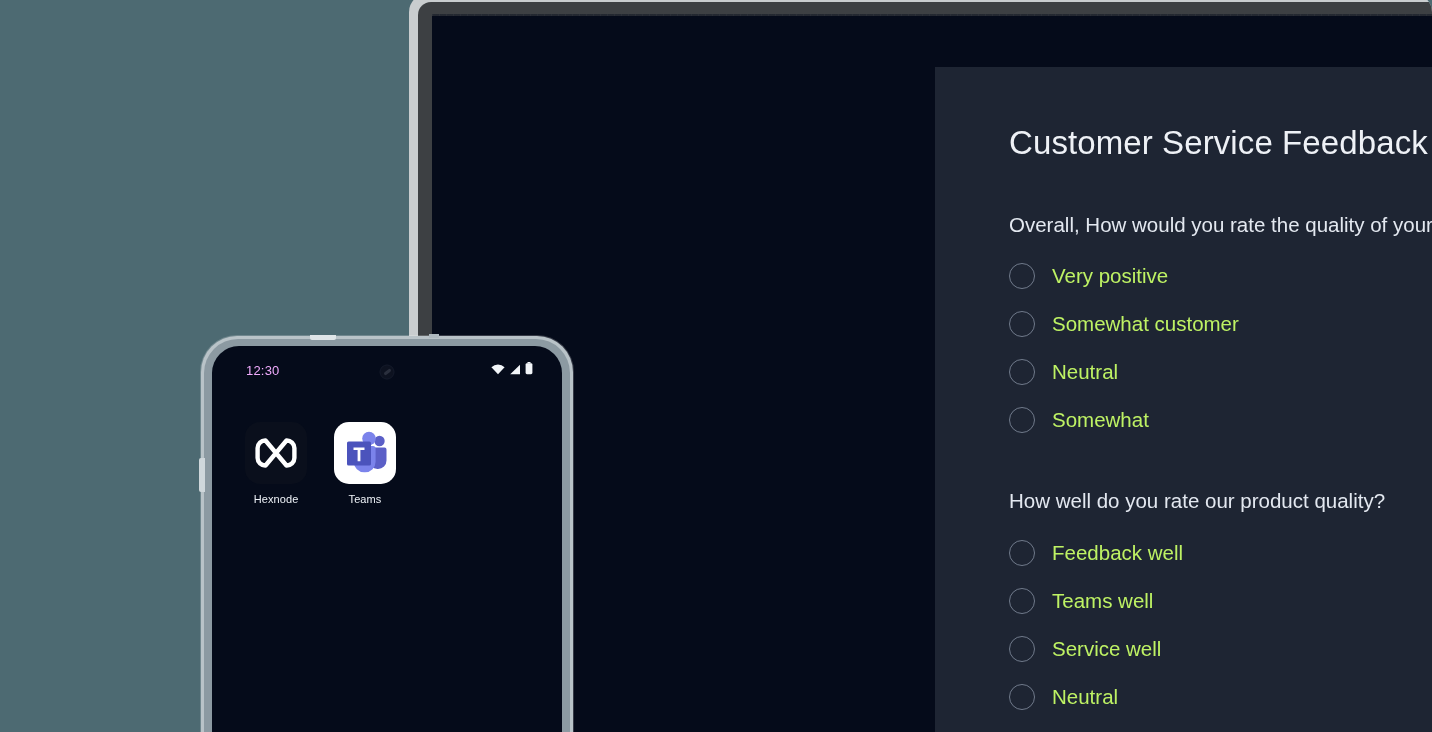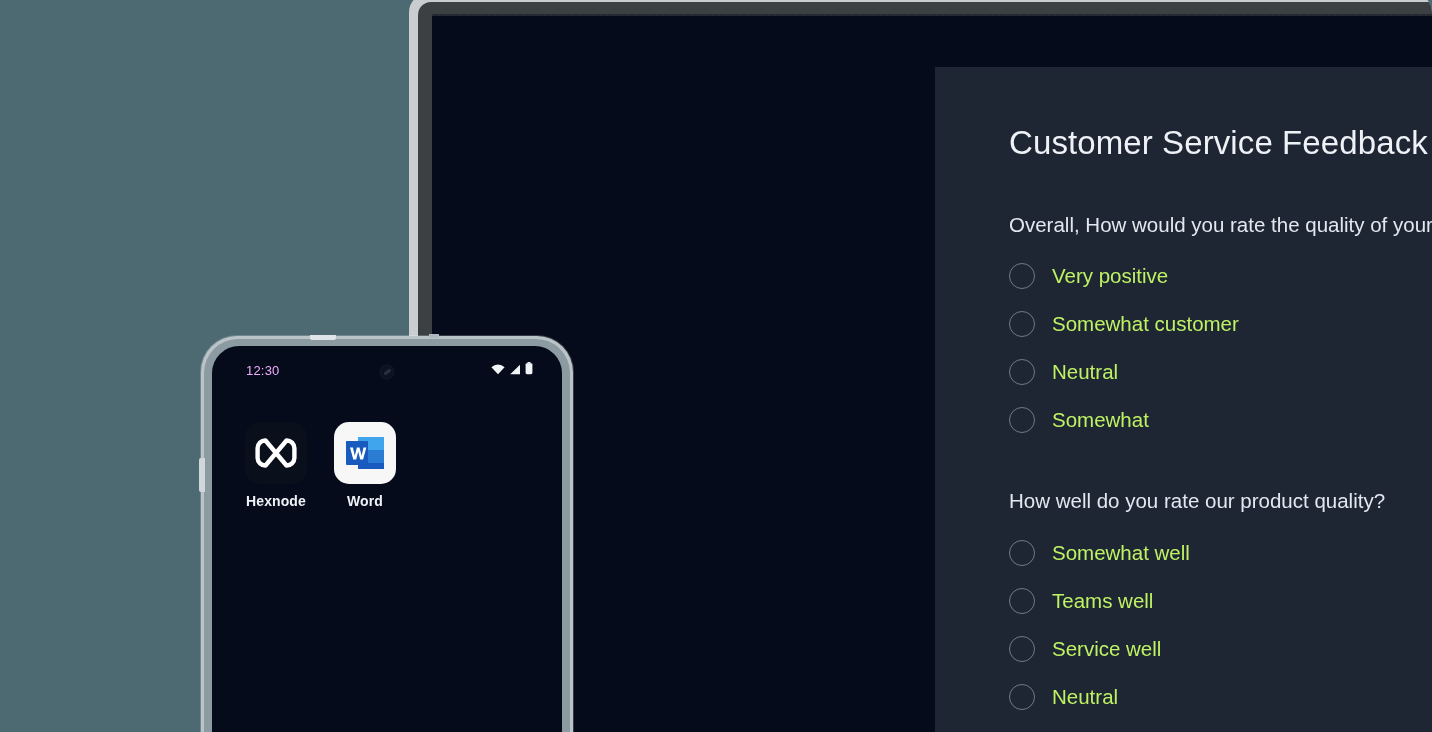--- a/index.html
+++ b/index.html
@@ -174,22 +174,22 @@
   .app-icon {
     width: 62px; height: 62px;
     border-radius: 15px;
     position: relative;
     overflow: hidden;
     margin: 0 auto;
   }
   .app-label {
     margin-top: 9px;
     color: #eef2f7;
-    font-size: 14px;
-    font-weight: 700;
+    font-size: 11px;
+    font-weight: 400;
     letter-spacing: .1px;
   }
   .icon-hexnode { background: #0a0f1c; }
   .icon-teams   { background: #ffffff; }
   .icon-word    { background: #f7f7f7; }
 </style>
 </head>
 <body>
 
 <div class="laptop">
@@ -222,21 +222,21 @@
               <span class="option-label">Somewhat</span>
             </div>
           </div>
         </div>
 
         <div class="q2-block">
           <div class="question">How well do you rate our product quality?</div>
           <div class="options">
             <div class="option-row">
               <span class="radio"></span>
-              <span class="option-label">Somewhat well</span>
+              <span class="option-label">Feedback well</span>
             </div>
             <div class="option-row">
               <span class="radio"></span>
               <span class="option-label">Teams well</span>
             </div>
             <div class="option-row">
               <span class="radio"></span>
               <span class="option-label">Service well</span>
             </div>
             <div class="option-row">
@@ -289,31 +289,30 @@
           <svg width="62" height="62" viewBox="0 0 62 62">
             <g fill="none" stroke="#ffffff" stroke-width="4.4" stroke-linejoin="round" stroke-linecap="round">
               <path d="M31 31 L20.5 18.5 A7.6 7.6 0 0 0 12.6 26 L12.6 36 A7.6 7.6 0 0 0 20.5 43.5 L31 31"></path>
               <path d="M31 31 L41.5 18.5 A7.6 7.6 0 0 1 49.4 26 L49.4 36 A7.6 7.6 0 0 1 41.5 43.5 L31 31"></path>
             </g>
           </svg>
         </div>
         <div class="app-label">Hexnode</div>
       </div>
 
-
       <div class="app">
-        <div class="app-icon icon-word">
+        <div class="app-icon icon-teams">
           <svg width="62" height="62" viewBox="0 0 62 62">
-            <rect x="24" y="15" width="26" height="13" fill="#41a5ee"></rect>
-            <rect x="24" y="28" width="26" height="13" fill="#2b7cd3"></rect>
-            <rect x="24" y="41" width="26" height="6" fill="#185abd"></rect>
-            <rect x="12" y="19" width="22" height="24" rx="1.4" fill="#103f91"></rect>
-            <rect x="12" y="19" width="22" height="24" rx="1.4" fill="#2b7cd3" opacity=".35"></rect>
-            <rect x="12" y="19" width="22" height="24" rx="1.4" fill="#185abd"></rect>
-            <path d="M16 25.5h2.9l1.9 8.3 2.1-8.3h2.6l2.1 8.3 1.9-8.3h2.8l-3.2 12h-2.9l-2-7.9-2 7.9h-2.9z" fill="#ffffff"></path>
+            <circle cx="45.5" cy="19" r="5.2" fill="#5b5fc7"></circle>
+            <circle cx="35" cy="16.5" r="6.8" fill="#7b83eb"></circle>
+            <path d="M39 25.5h11.5a2 2 0 0 1 2 2v11a8.5 8.5 0 0 1-8.5 8.5h-0.6A8.4 8.4 0 0 1 35 38.6V29.5a4 4 0 0 1 4-4z" fill="#5b5fc7"></path>
+            <path d="M25 24h14a2.6 2.6 0 0 1 2.6 2.6v13.2A10.4 10.4 0 0 1 31.2 50.2h-1A10.4 10.4 0 0 1 19.8 39.8V29.2A5.2 5.2 0 0 1 25 24z" fill="#7b83eb"></path>
+            <rect x="13" y="19.5" width="24" height="24" rx="1.6" fill="#4b53bc"></rect>
+            <path d="M19.5 25.5h11v2.6h-4.1v11.2h-2.8V28.1h-4.1z" fill="#ffffff"></path>
           </svg>
         </div>
-        <div class="app-label">Word</div>
+        <div class="app-label">Teams</div>
       </div>
+
 
     </div>
   </div>
 </div>
 
 </body></html>

